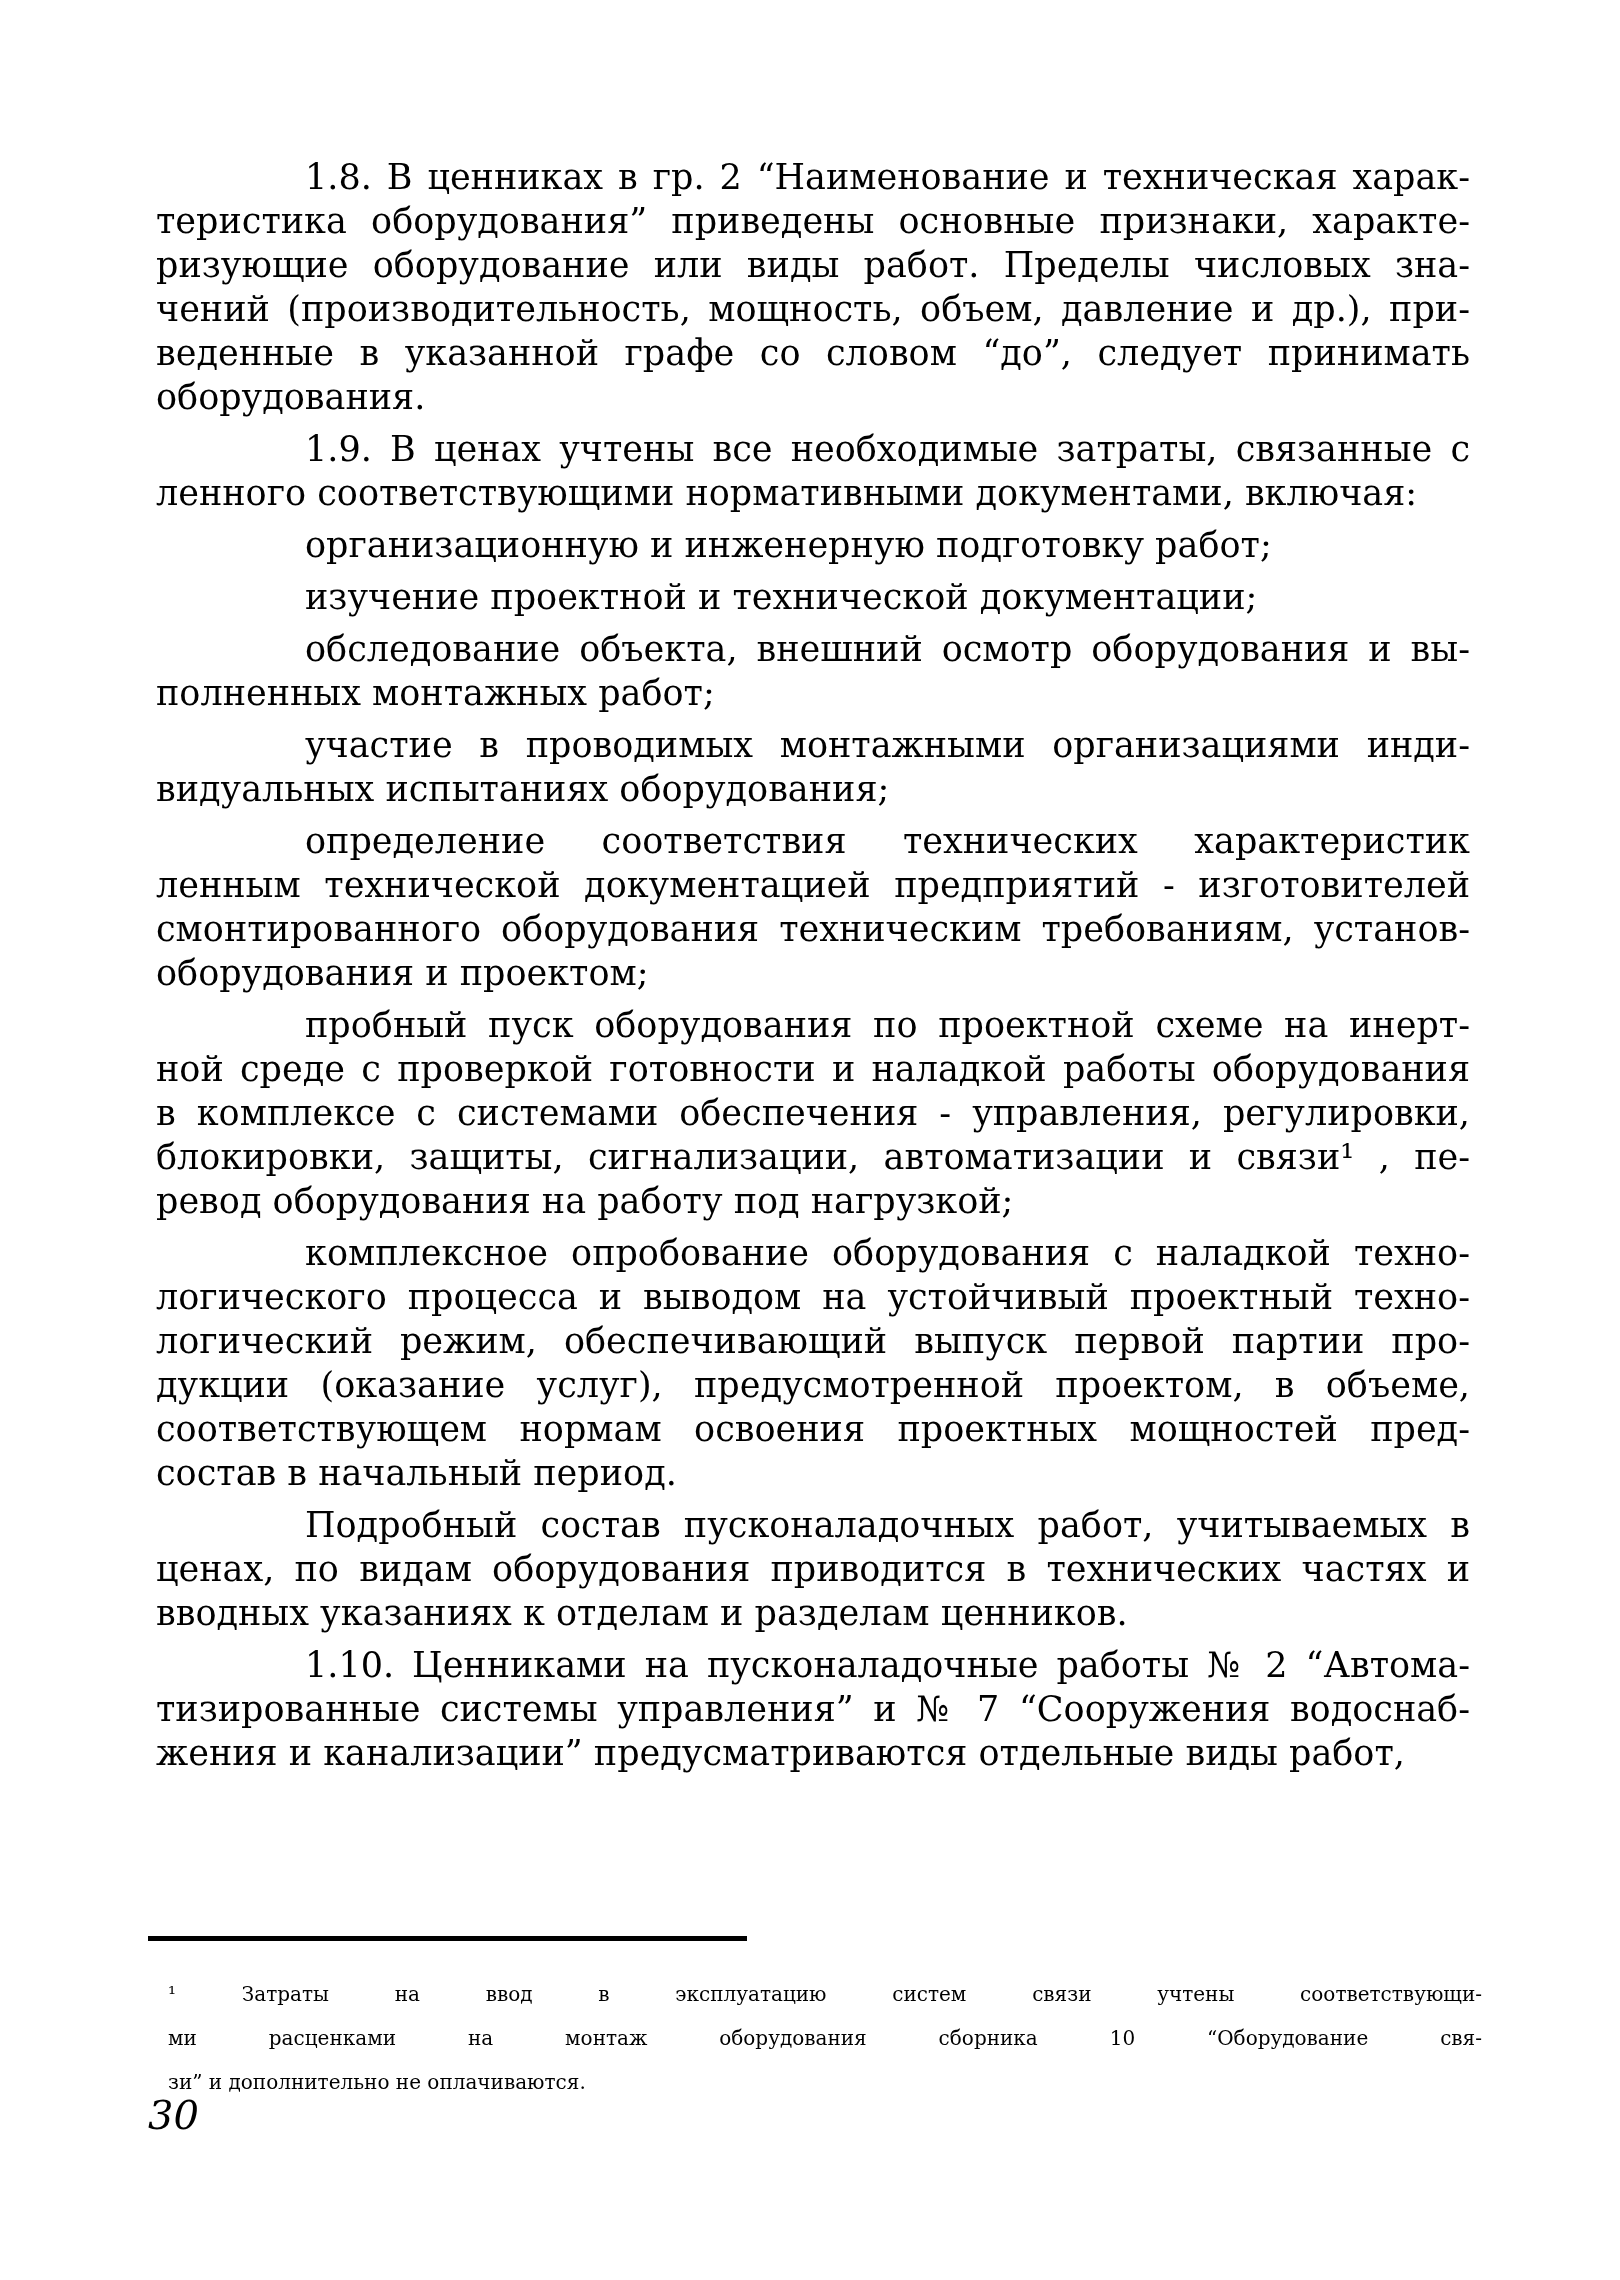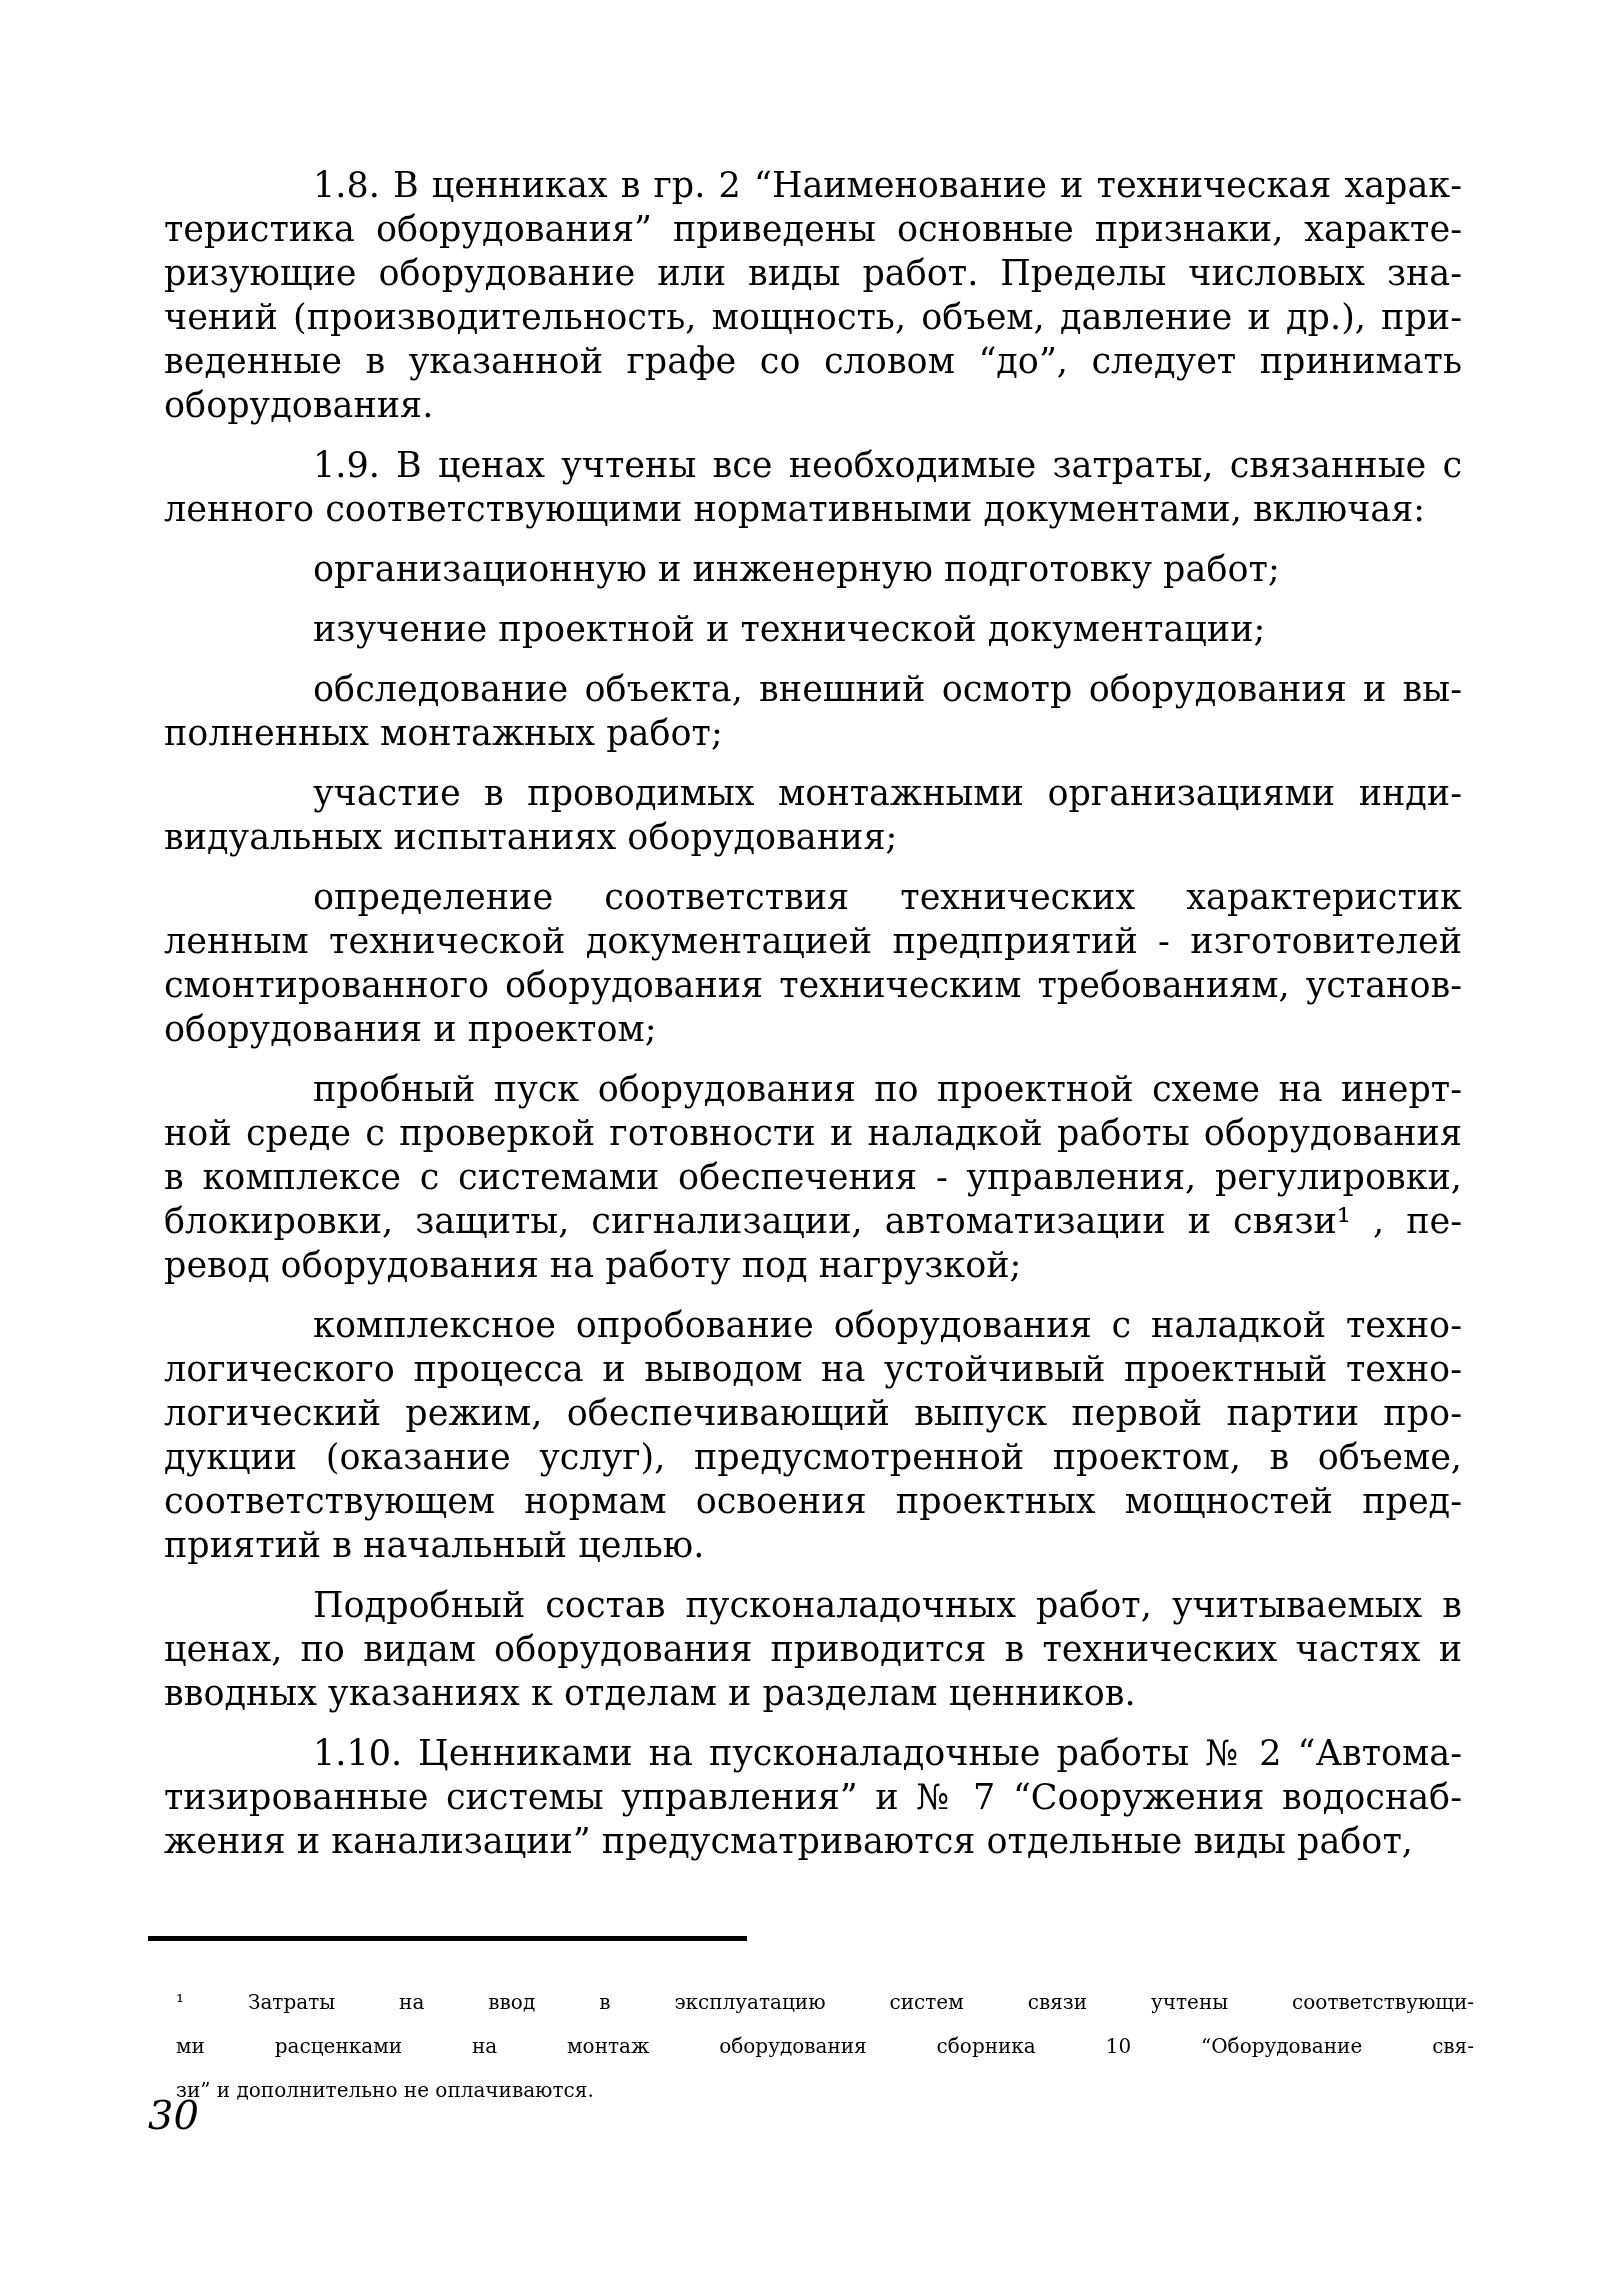--- a/index.html
+++ b/index.html
@@ -13,21 +13,21 @@
     overflow: hidden;
   }
   .text-block {
     position: absolute;
     left: 148px;
     top: 147px;
     width: 1330px;
     font-size: 35px;
     line-height: 44px;
   }
-  .para { margin: 16px; padding: 0; }
+  .para { margin: 8px; padding: 0; }
   .line {
     text-align: justify;
     text-align-last: justify;
     white-space: normal;
   }
   .line.first { text-indent: 149px; }
   .line.last { text-align-last: left; }
   .footnote-rule {
     position: absolute;
     left: 148px;
@@ -96,21 +96,21 @@
         <div class="line">в комплексе с системами обеспечения - управления, регулировки,</div>
         <div class="line">блокировки, защиты, сигнализации, автоматизации и связи¹ , пе-</div>
         <div class="line last">ревод оборудования на работу под нагрузкой;</div>
       </div>
       <div class="para">
         <div class="line first">комплексное опробование оборудования с наладкой техно-</div>
         <div class="line">логического процесса и выводом на устойчивый проектный техно-</div>
         <div class="line">логический режим, обеспечивающий выпуск первой партии про-</div>
         <div class="line">дукции (оказание услуг), предусмотренной проектом, в объеме,</div>
         <div class="line">соответствующем нормам освоения проектных мощностей пред-</div>
-        <div class="line last">приятий в начальный целью.</div>
+        <div class="line last">состав в начальный период.</div>
       </div>
       <div class="para">
         <div class="line first">Подробный состав пусконаладочных работ, учитываемых в</div>
         <div class="line">ценах, по видам оборудования приводится в технических частях и</div>
         <div class="line last">вводных указаниях к отделам и разделам ценников.</div>
       </div>
       <div class="para">
         <div class="line first">1.10. Ценниками на пусконаладочные работы № 2 “Автома-</div>
         <div class="line">тизированные системы управления” и № 7 “Сооружения водоснаб-</div>
         <div class="line last">жения и канализации” предусматриваются отдельные виды работ,</div>

